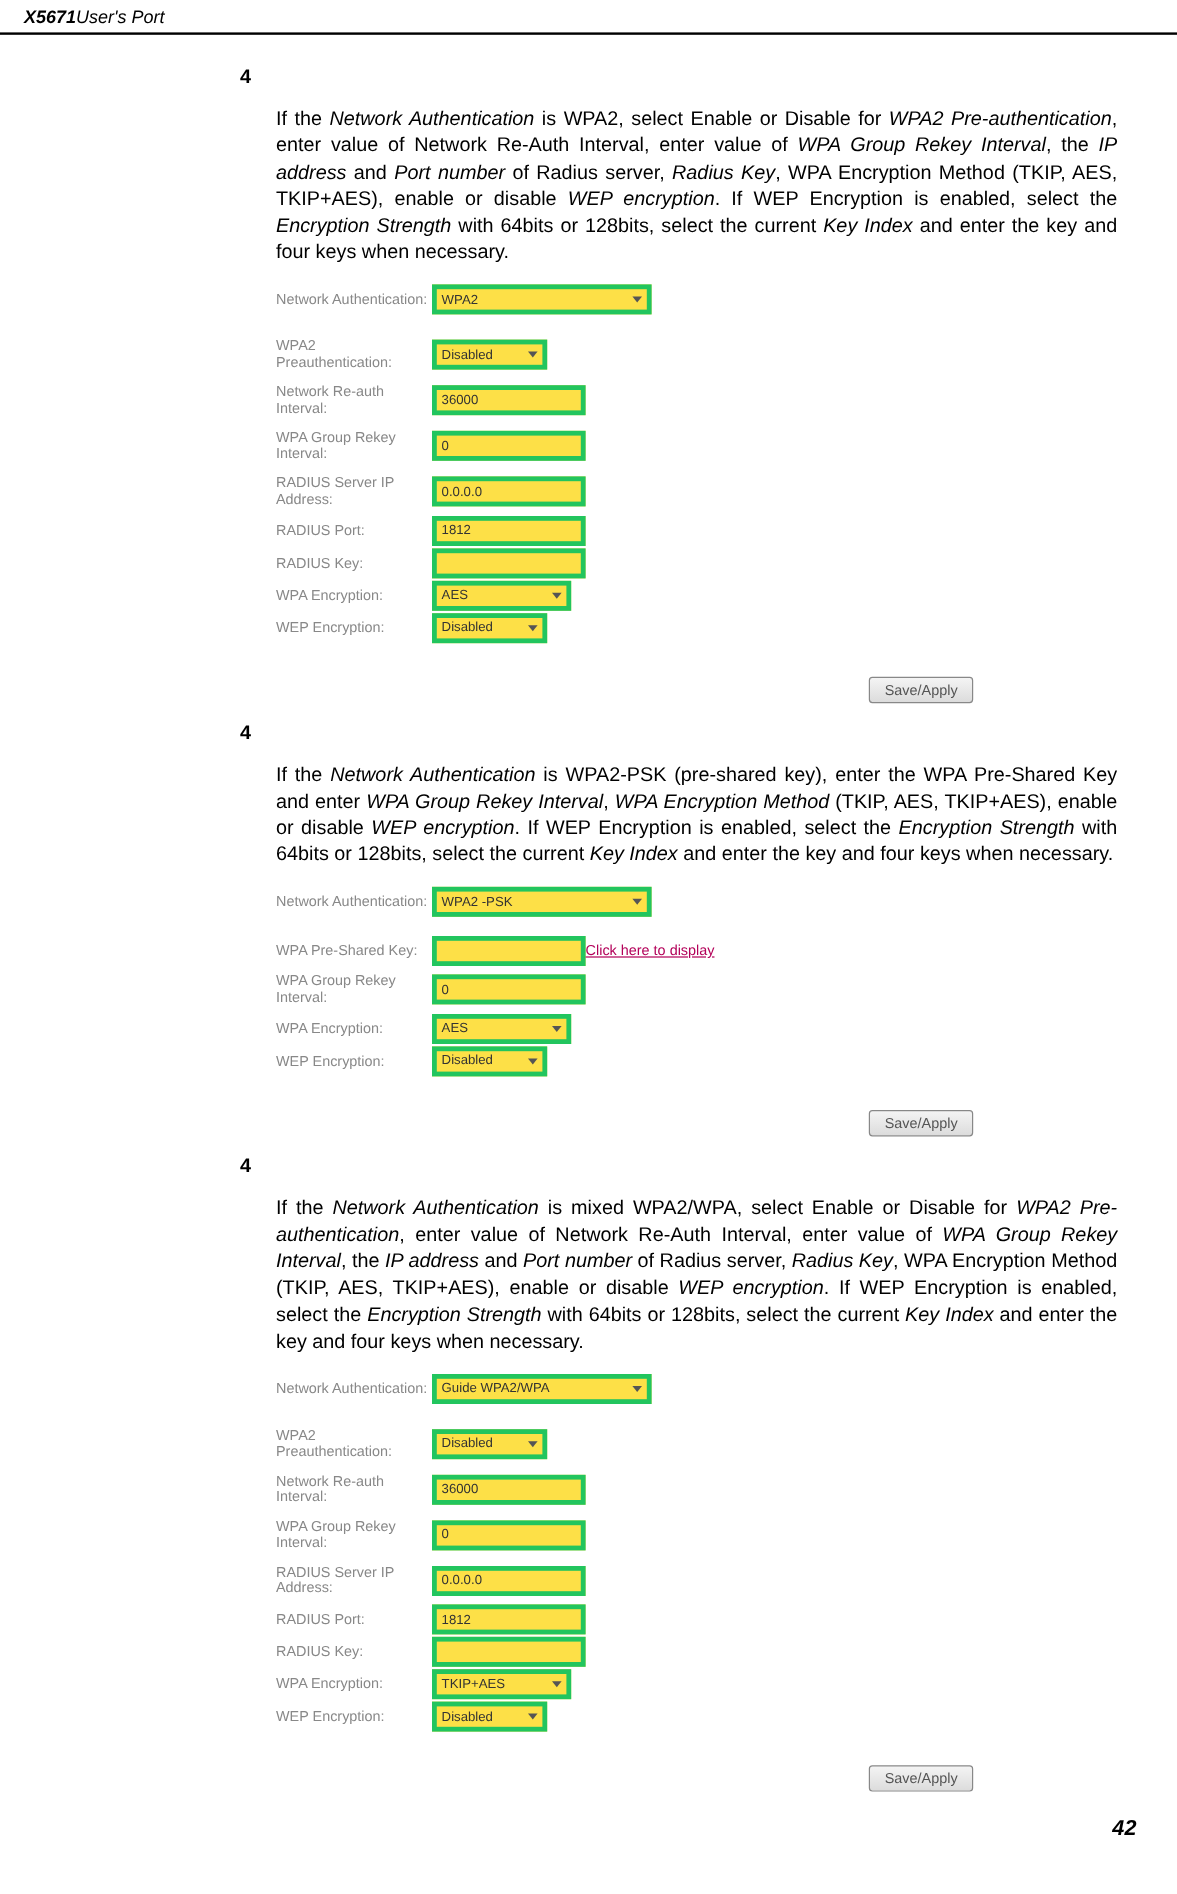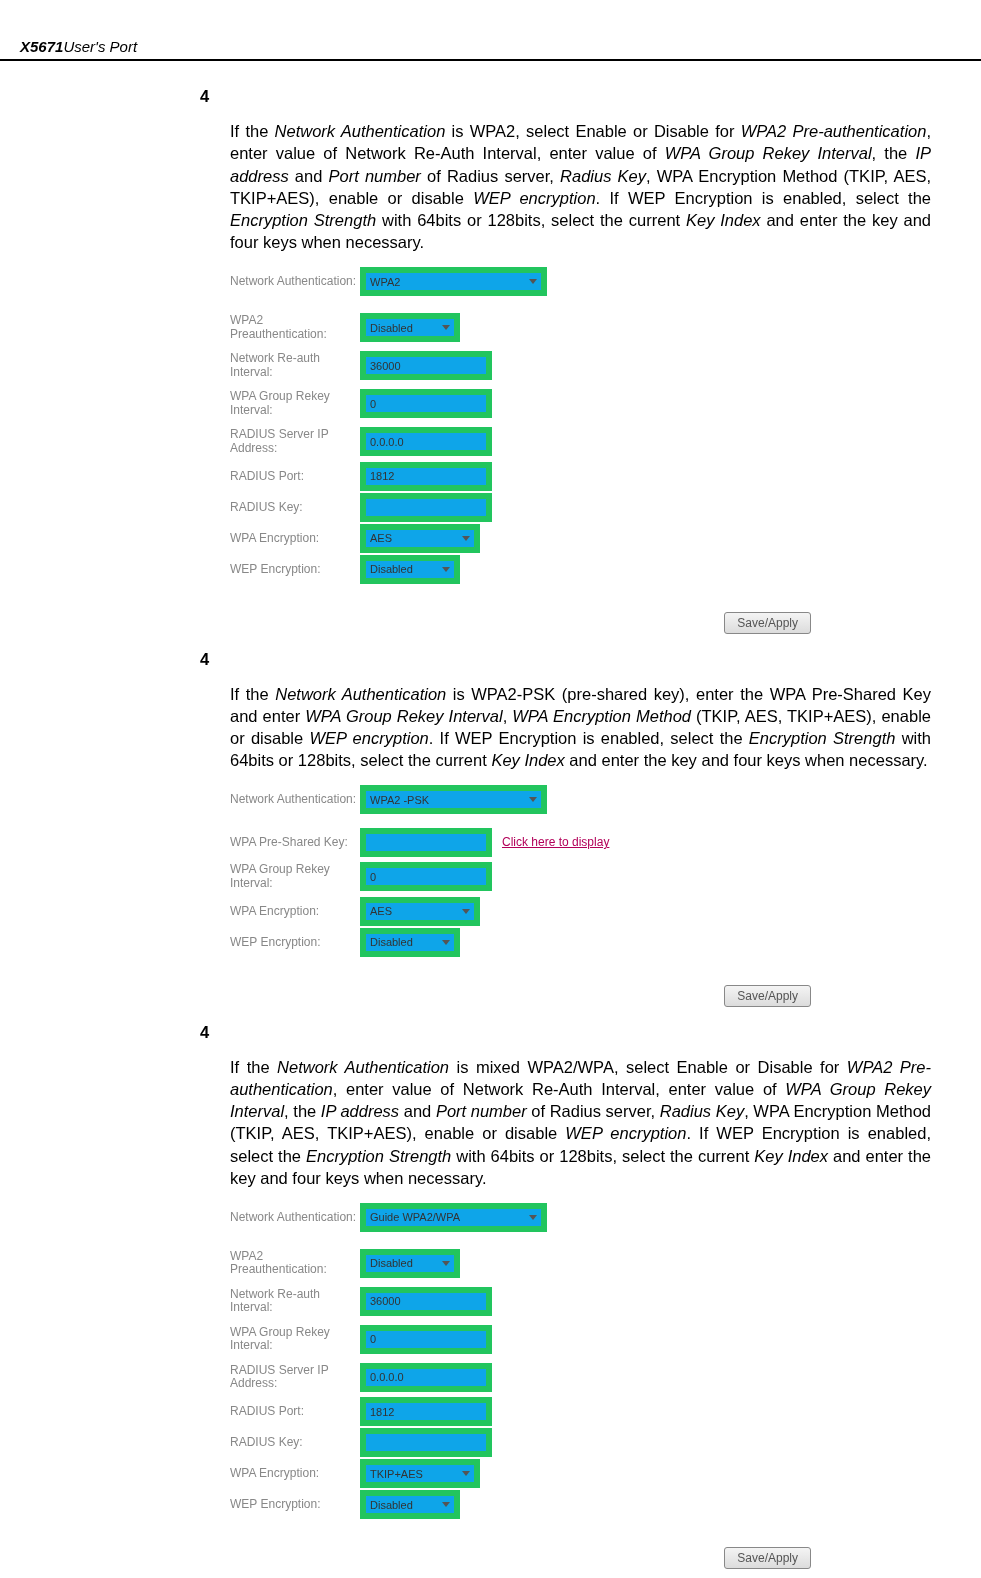--- a/index.html
+++ b/index.html
@@ -9,21 +9,20 @@
     background: #fff;
     width: 981px;
   }
   .header {
     display: flex;
     align-items: center;
     padding: 6px 20px 4px 20px;
     border-bottom: 2px solid #000;
     font-style: italic;
     font-size: 15px;
-    margin-top: 32px;
   }
   .header .model { font-weight: bold; }
   .content {
     padding: 10px 50px 10px 200px;
   }
   .para {
     display: flex;
     margin: 14px 0 6px 0;
     font-size: 16.5px;
     line-height: 1.35;
@@ -48,28 +47,28 @@
     align-items: center;
     min-height: 22px;
     margin-bottom: 2px;
   }
   .row.tall { min-height: 36px; align-items: center; }
   .label {
     width: 130px;
     line-height: 1.1;
   }
   .field {
-    border: 6px solid #22c55e;
+    border: 4px solid #22c55e;
     height: 17px;
     font-size: 11px;
     padding: 0 4px;
     color: #333;
     display: flex;
     align-items: center;
-    background: #0ea5e9;
+    background: #fde047;
     font-family: "Microsoft Sans Serif", sans-serif;
   }
   .field.w-wide { width: 155px; }
   .field.w-med { width: 112px; }
   .field.w-sel { width: 88px; }
   .field.w-tiny { width: 68px; }
   .select {
     position: relative;
     padding-right: 16px;
   }
@@ -92,21 +91,20 @@
     display: inline-block;
     text-align: center;
   }
   .btn-row {
     text-align: right;
     margin: 28px 120px 4px 0;
   }
   .link {
     color: #b30059;
     text-decoration: underline;
-    margin-left: 10px;
     font-size: 12px;
   }
   .pagefoot {
     text-align: right;
     padding: 4px 34px 12px 16px;
     font-size: 18px;
     font-weight: bold;
     font-style: italic;
   }
 </style>

